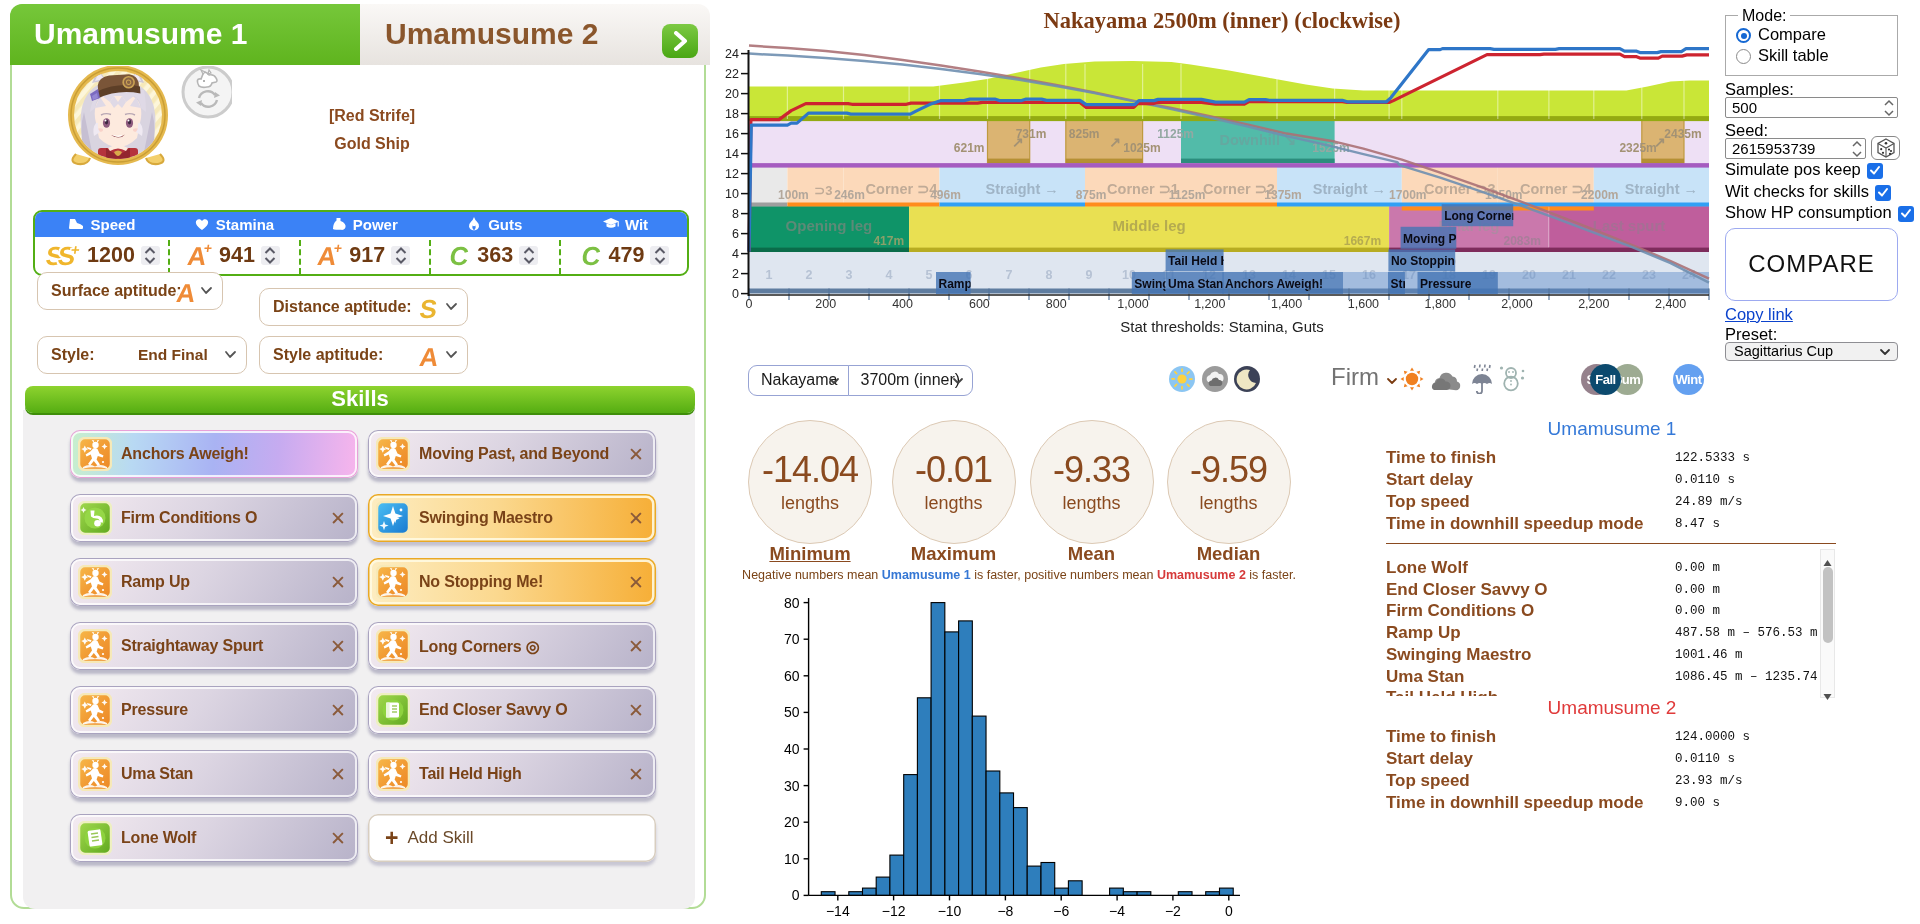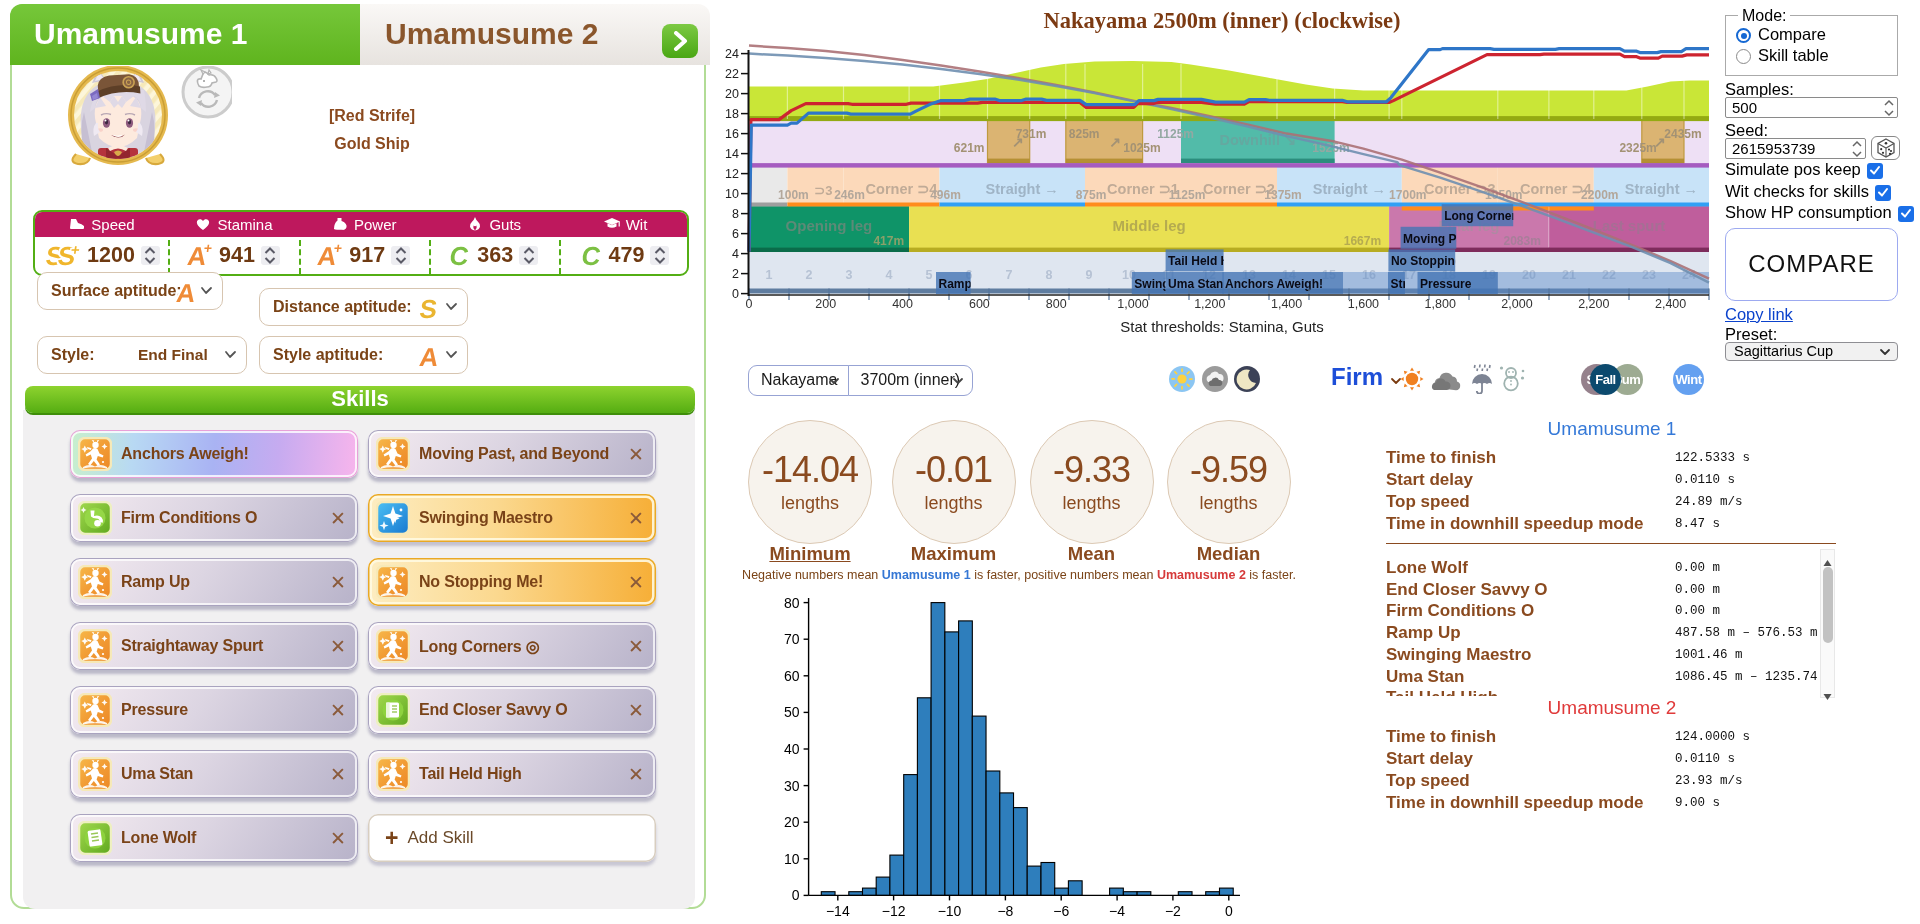--- a/index.html
+++ b/index.html
@@ -5,21 +5,21 @@
 
 
 #card { position:absolute; left:10px; top:4px; width:696px; height:905px; border:2px solid #b2dc96; border-radius:14px; background:#fff; }
 #tab1 { position:absolute; left:-2px; top:-2px; width:350px; height:61px; background:linear-gradient(#76c73a,#5fb41e); border-radius:12px 0 0 0; color:#fff; font-weight:bold; font-size:30px; text-align:left; padding-left:24px; line-height:59px; letter-spacing:0px;}
 #tab2 { position:absolute; left:348px; top:-2px; width:350px; height:61px; background:linear-gradient(#faf8f6,#e7e3df); border-radius:0 12px 0 0; color:#8a562c; font-weight:bold; font-size:30px; text-align:left; padding-left:25px; line-height:59px; }
 #tabarrow { position:absolute; left:650px; top:18px; width:36px; height:34px; background:linear-gradient(#7cc943,#4fa11f); background:linear-gradient(#7cc943,#4aa714); border-radius:8px; color:#fff; }
 #tabarrow svg { margin:7px 0 0 11px; }
 #charname { position:absolute; left:240px; top:96px; width:240px; text-align:center; color:#8b4a1f; font-weight:bold; font-size:16px; line-height:28px; }
 
 .statbox { position:absolute; left:21px; top:204px; width:656px; height:66px; background:#fff; border:2.5px solid #53ae14; border-radius:9px; overflow:hidden; }
-.stathead { position:absolute; left:0; top:0; right:0; height:25px; background:#be185d; color:#fff; font-weight:normal; font-size:15px; text-align:center; line-height:25px; }
+.stathead { position:absolute; left:0; top:0; right:0; height:25px; background:#3b82f6; color:#fff; font-weight:bold; font-size:15px; text-align:center; line-height:25px; }
 .stathead svg { vertical-align:-3px; margin-right:5px; }
 .statcol { position:absolute; top:0; height:100%; }
 .statcol .stathead { position:absolute; }
 .statval { position:absolute; top:25px; left:0; right:0; bottom:0; display:flex; align-items:center; justify-content:center; gap:6px; }
 .statval .num { color:#6e3a12; font-weight:bold; font-size:21.5px; }
 .statsep { position:absolute; top:0; bottom:0; width:0; border-left:2px dashed #53ae14; }
 .spin { display:inline-block; width:19px; height:19px; background:#ededf1; border-radius:3px; text-align:center; line-height:0; padding-top:1px; }
 
 .dd { position:absolute; height:38px; background:#fff; border:1.5px solid #d7c5b0; border-radius:10px; color:#7a4316; font-weight:bold; font-size:16px; line-height:35px; }
 .dd .lab { margin-left:13px; }
@@ -38,21 +38,21 @@
 .plus { margin-left:17px; color:#7a4318; font-weight:bold; font-size:23px; }
 .addtxt { margin-left:9px; color:#6b4a2a; font-size:17px; }
 
 
 .sel { position:absolute; top:365px; height:31px; background:#fff; border:1.5px solid #97a3d4; font-size:16px; color:#1a1a1a; line-height:28px; }
 #sel1 { left:748px; width:101px; border-radius:9px 0 0 9px; }
 #sel2 { left:847.5px; width:125px; border-radius:0 9px 9px 0; }
 .sel .lab { margin-left:12px; }
 .sel .chev { position:absolute; right:8px; top:11px; line-height:0; }
 .wicon { position:absolute; top:366px; }
-#firm { position:absolute; left:1331px; top:363px; color:#1d4ed8; font-weight:bold; font-size:24px; }
+#firm { position:absolute; left:1331px; top:363px; color:#737373; font-weight:normal; font-size:24px; }
 .seas { position:absolute; top:364px; width:31px; height:31px; border-radius:50%; color:#fff; font-weight:bold; font-size:13px; text-align:center; line-height:31px; letter-spacing:-0.5px; }
 
 .rescirc { position:absolute; top:420px; width:124px; height:124px; border-radius:50%; background:#f7f3ed; border:1.5px solid #dcc9b4; text-align:center; color:#8a4a1f; }
 .rv { font-size:36px; margin-top:28px; letter-spacing:-1px; }
 .rl { font-size:18px; margin-top:2px; }
 .rlabel { position:absolute; top:543px; width:124px; text-align:center; color:#8a4a1f; font-weight:bold; font-size:18.5px; }
 #note { position:absolute; left:694px; top:568px; width:650px; text-align:center; color:#7a4316; font-size:12.5px; }
 #note b.u1 { color:#3577d4; } #note b.u2 { color:#d63a3a; }
 
 

